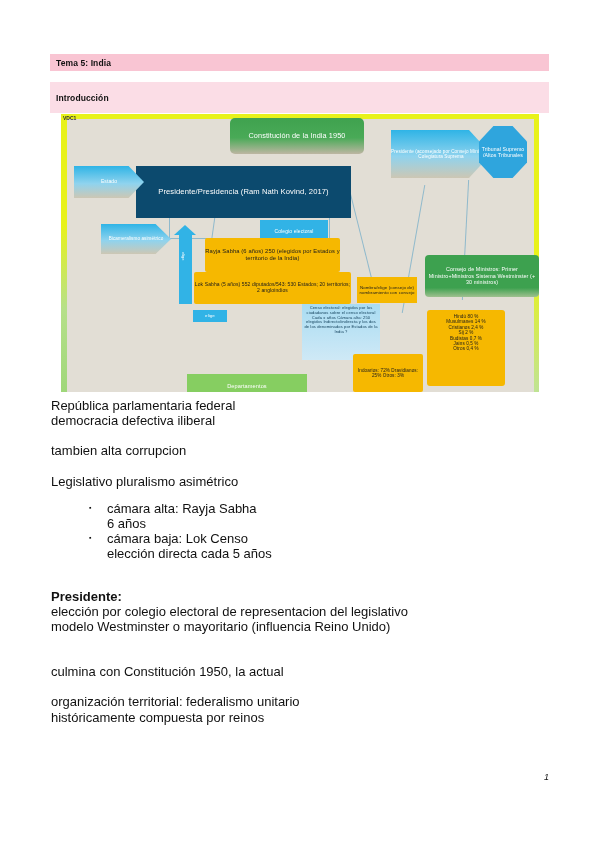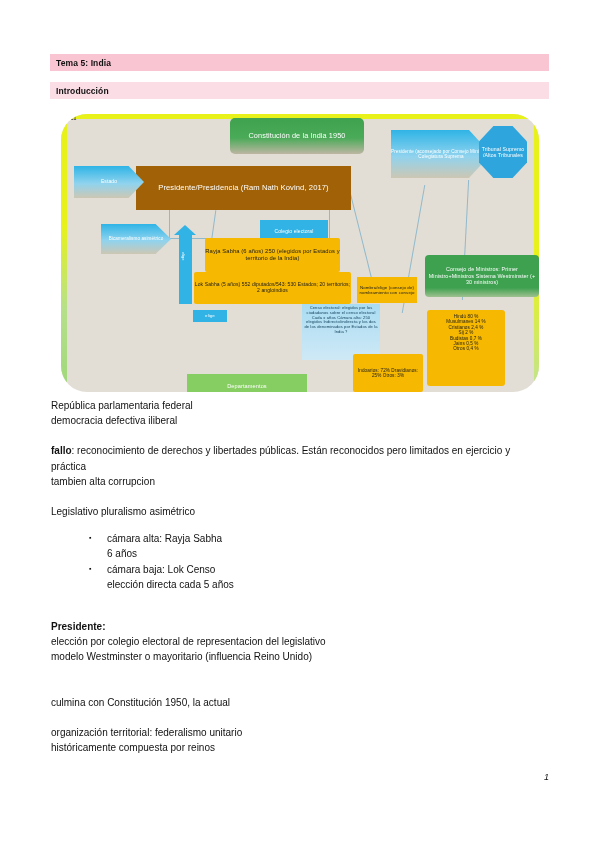--- a/index.html
+++ b/index.html
@@ -15,26 +15,26 @@
   .hdr-band{
     position:absolute;left:50px;width:499px;
     background:#f9c5d3;
     display:flex;align-items:center;
   }
   .hdr-band.light{background:#fbdde6;}
   .hdr-band span{
     font-size:8.5px;font-weight:bold;color:#111;padding-left:6px;letter-spacing:.1px;
   }
   #title-band{top:54px;height:17px;}
-  #intro-band{top:82px;height:17px;}
+  #intro-band{top:82px;height:31px;}
 
   
   .diagram{
     position:absolute;left:61px;top:114px;width:478px;height:278px;
-    background:#e2ded5;overflow:hidden;border-radius:26px;
+    background:#e2ded5;overflow:hidden;
   }
   .diagram .edge-left{position:absolute;left:0;top:0;width:6px;height:100%;
     background:linear-gradient(#e8f21a 0%,#e8f21a 40%,#b6e08a 70%,#9fd77a 100%);}
   .diagram .edge-top{position:absolute;left:0;top:0;height:5px;width:100%;
     background:#e8f21a;}
   .diagram .edge-right{position:absolute;right:0;top:0;width:5px;height:100%;
     background:linear-gradient(#e8f21a 0%,#e8f21a 55%,#bfe394 100%);}
   .vdc{position:absolute;left:2px;top:1px;font-size:5px;font-weight:bold;color:#2d2d2d;z-index:6;}
 
   .node{position:absolute;box-sizing:border-box;display:flex;align-items:center;
@@ -42,21 +42,21 @@
         letter-spacing:.1px;}
   .grn{background:linear-gradient(#3d9b4f,#3d9b4f 70%,#b6b09a);border-radius:4px;}
   .yel{background:#f6b800;color:#1b1b1b;border-radius:2px;}
   .blu{background:linear-gradient(#2fb4e6,#8fd3ee 55%,#cdc7b4);color:#ffffff;}
   .ltgrn{background:#86ce61;color:#ffffff;}
 
   
   #n-const{left:169px;top:4px;width:134px;height:36px;font-size:7.3px;
            background:linear-gradient(#3fa24f,#49aa57 55%,#bdb6a2);border-radius:5px;}
   
-  #n-pres{left:75px;top:52px;width:215px;height:44px;font-size:7.6px;background:#a16207;}
+  #n-pres{left:75px;top:52px;width:215px;height:52px;font-size:7.6px;background:#0c4a6e;}
   
   #n-estado{left:13px;top:52px;width:70px;height:32px;font-size:5px;
     clip-path:polygon(0 0,78% 0,100% 50%,78% 100%,0 100%);}
   
   #n-aconseja{left:330px;top:16px;width:100px;height:48px;font-size:4.6px;
     clip-path:polygon(0 0,78% 0,100% 50%,78% 100%,0 100%);}
   
   #n-tribunal{left:418px;top:12px;width:48px;height:52px;font-size:5.2px;
     background:#2fa5dd;
     clip-path:polygon(30% 0,70% 0,100% 30%,100% 70%,70% 100%,30% 100%,0 70%,0 30%);}
@@ -91,21 +91,21 @@
   .v-arrow{position:absolute;left:118px;top:120px;width:13px;height:70px;background:#31b3e6;}
   .v-arrow:before{content:"";position:absolute;left:-5px;top:-9px;border-left:11px solid transparent;
     border-right:11px solid transparent;border-bottom:10px solid #31b3e6;}
   .v-arrow span{position:absolute;left:2px;top:18px;font-size:4px;color:#fff;
     writing-mode:vertical-rl;}
   
   .ln{position:absolute;background:#8fb9cc;}
 
   
   .body-text{position:absolute;left:51px;top:398px;width:494px;
-    font-size:10px;color:#111;line-height:15.2px;}
+    font-size:13px;color:#111;line-height:15.2px;}
   .body-text p{margin:0;}
   .body-text p.gap{height:15px;}
   .body-text b{font-weight:bold;}
   ul.bul{margin:12px;padding:0;list-style:none;}
   ul.bul li{position:relative;padding-left:44px;}
   ul.bul li.bullet:before{content:"\25AA";position:absolute;left:26px;top:-1px;font-size:7px;}
   .pageno{position:absolute;right:50px;bottom:66px;font-size:9px;font-style:italic;color:#111;}
 </style>
 </head>
 <body>
@@ -163,21 +163,20 @@
         <div>Jains 0,5 %</div>
         <div>Otros 0,4 %</div>
       </div>
     </div>
   </div>
 
   <div class="body-text">
     <p>República parlamentaria federal</p>
     <p>democracia defectiva iliberal</p>
     <p class="gap"></p>
-    <p><b>fallo</b><span>: reconocimiento de derechos y libertades públicas. Están reconocidos pero limitados en ejercicio y práctica</span></p>
     <p>tambien alta corrupcion</p>
     <p class="gap"></p>
     <p>Legislativo pluralismo asimétrico</p>
     <ul class="bul">
       <li class="bullet">cámara alta: Rayja Sabha</li>
       <li>6 años</li>
       <li class="bullet">cámara baja: Lok Censo</li>
       <li>elección directa cada 5 años</li>
     </ul>
     <p class="gap"></p>

